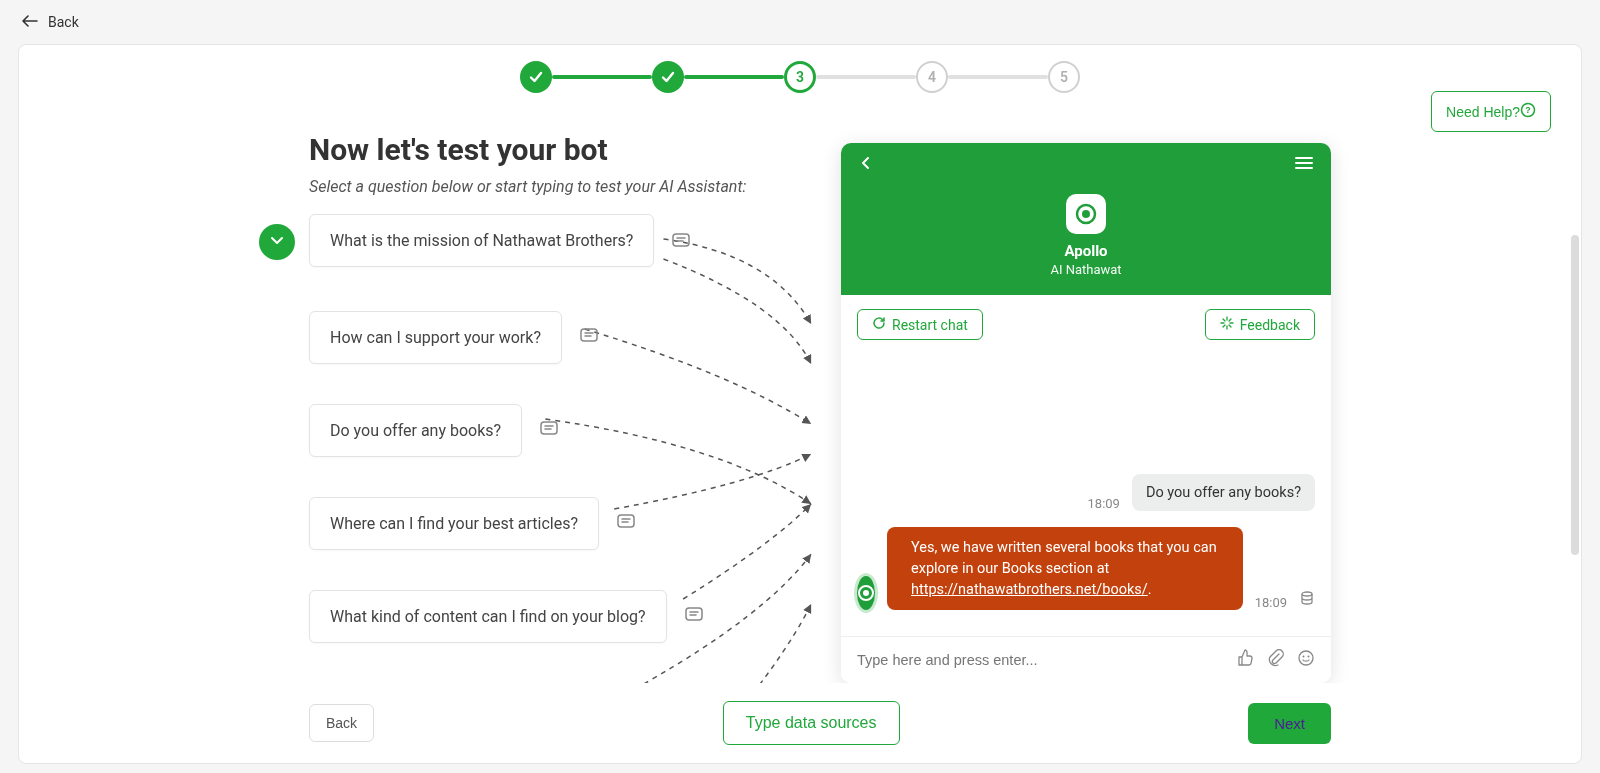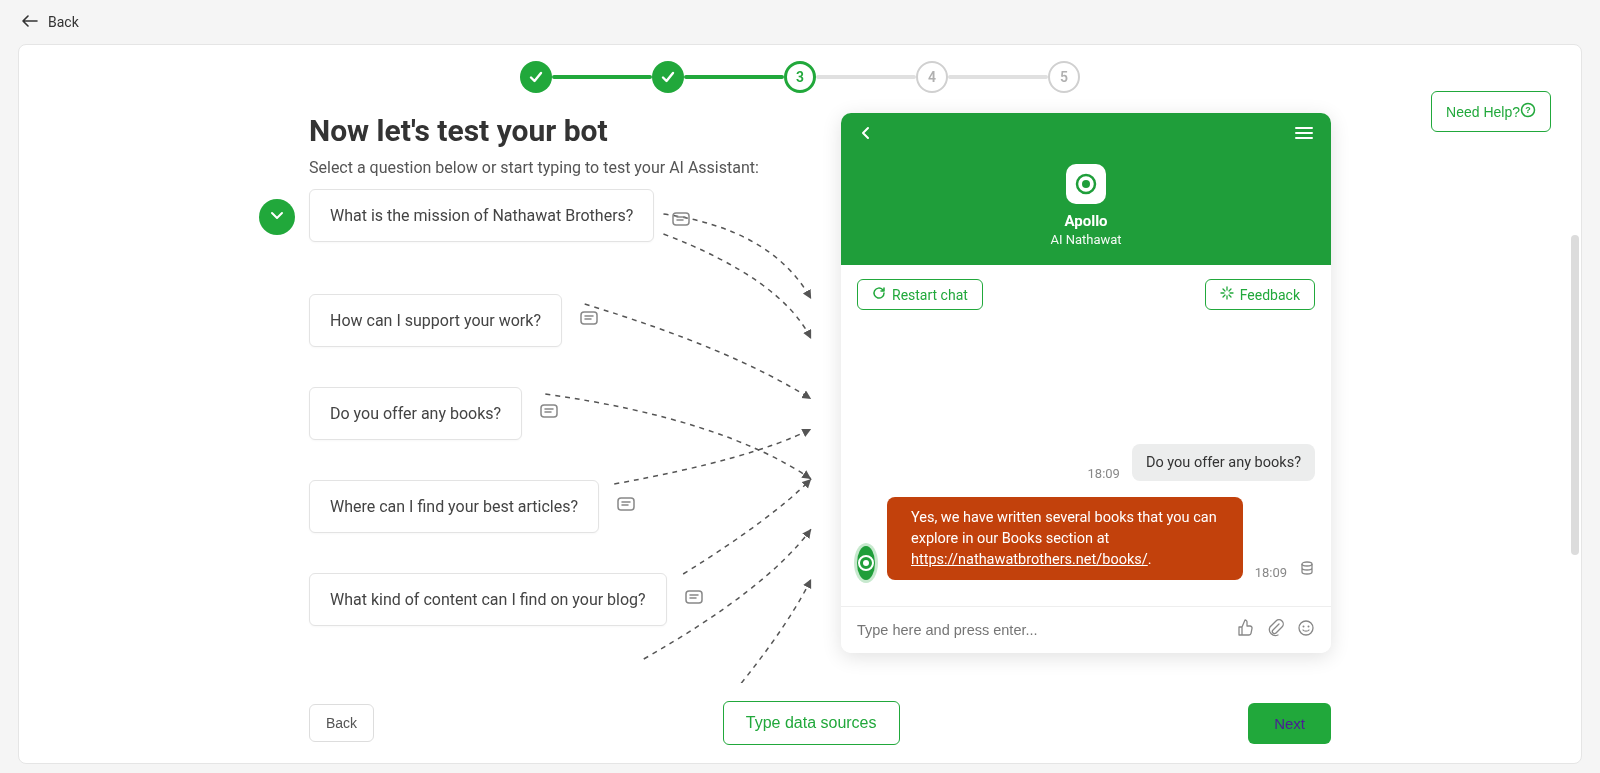--- a/index.html
+++ b/index.html
@@ -42,24 +42,24 @@
   .step-line { height:4px; width:100px; border-radius:2px; }
   .step-line.done { background:#21a83b; }
   .step-line.future { background:#e0e0e0; }
   .help-btn {
     position:absolute; right:30px; top:46px;
     border:1px solid #21a83b; color:#21a83b;
     background:#fff; border-radius:6px; padding:10px 14px;
     font-size:14px; display:flex; align-items:center; 
     cursor:pointer;
   }
-  .content-row { display:flex; padding:20px 50px 0 50px; flex:1; overflow:hidden; position:relative;}
+  .content-row { display:flex; padding:20px 50px 0 50px; flex:1; overflow:hidden; position:relative;align-items:flex-end;}
   .left-col { flex:1; padding-right:20px; position:relative; }
   .heading { font-size:30px; font-weight:700; color:#333; margin-bottom:10px; margin-left:240px; }
-  .subheading { font-size:16px; color:#555; margin-bottom:12px; margin-left:240px;}
+  .subheading { font-size:16px; color:#555; margin-bottom:18px; margin-left:240px;font-style:italic;}
   .questions-wrap { position:relative; margin-left:240px; }
   .expand-toggle {
     position:absolute; left:-50px; top:10px;
     width:36px; height:36px; border-radius:50%;
     background:#21a83b; color:#fff; display:flex; align-items:center; justify-content:center;
     cursor:pointer;
   }
   .question-card {
     display:inline-block;
     border:1px solid #e3e3e3; border-radius:6px;
@@ -213,21 +213,21 @@
             <path d="M280 115 Q 430 160 510 210"></path>
             <path d="M240 205 Q 420 230 510 290"></path>
             <path d="M310 295 Q 450 270 510 240"></path>
             <path d="M380 385 Q 470 330 510 290"></path>
             <path d="M340 470 Q 465 400 510 340"></path>
             <path d="M400 540 Q 480 450 510 390"></path>
           </g>
         </svg>
 
       <div class="qc-row" style="position: relative; z-index: 2;">
-            <div class="question-card" style="margin-bottom: 12px;">What is the mission of Nathawat Brothers?</div>
+            <div class="question-card" style="margin-bottom: 4px;">What is the mission of Nathawat Brothers?</div>
             <span><svg width="18" height="18" viewBox="0 0 18 18">
                 <rect x="1" y="2" width="16" height="12" rx="3" stroke="#888" stroke-width="1.5" fill="none"></rect>
                 <path d="M5 6h8M5 9h6" stroke="#888" stroke-width="1.5" stroke-linecap="round"></path>
               </svg></span>
           </div>
           <div class="qc-row" style="position: relative; z-index: 2;">
             <div class="question-card" style="margin-bottom: 0px;">How can I support your work?</div>
             <span><svg width="18" height="18" viewBox="0 0 18 18">
                 <rect x="1" y="2" width="16" height="12" rx="3" stroke="#888" stroke-width="1.5" fill="none"></rect>
                 <path d="M5 6h8M5 9h6" stroke="#888" stroke-width="1.5" stroke-linecap="round"></path>

